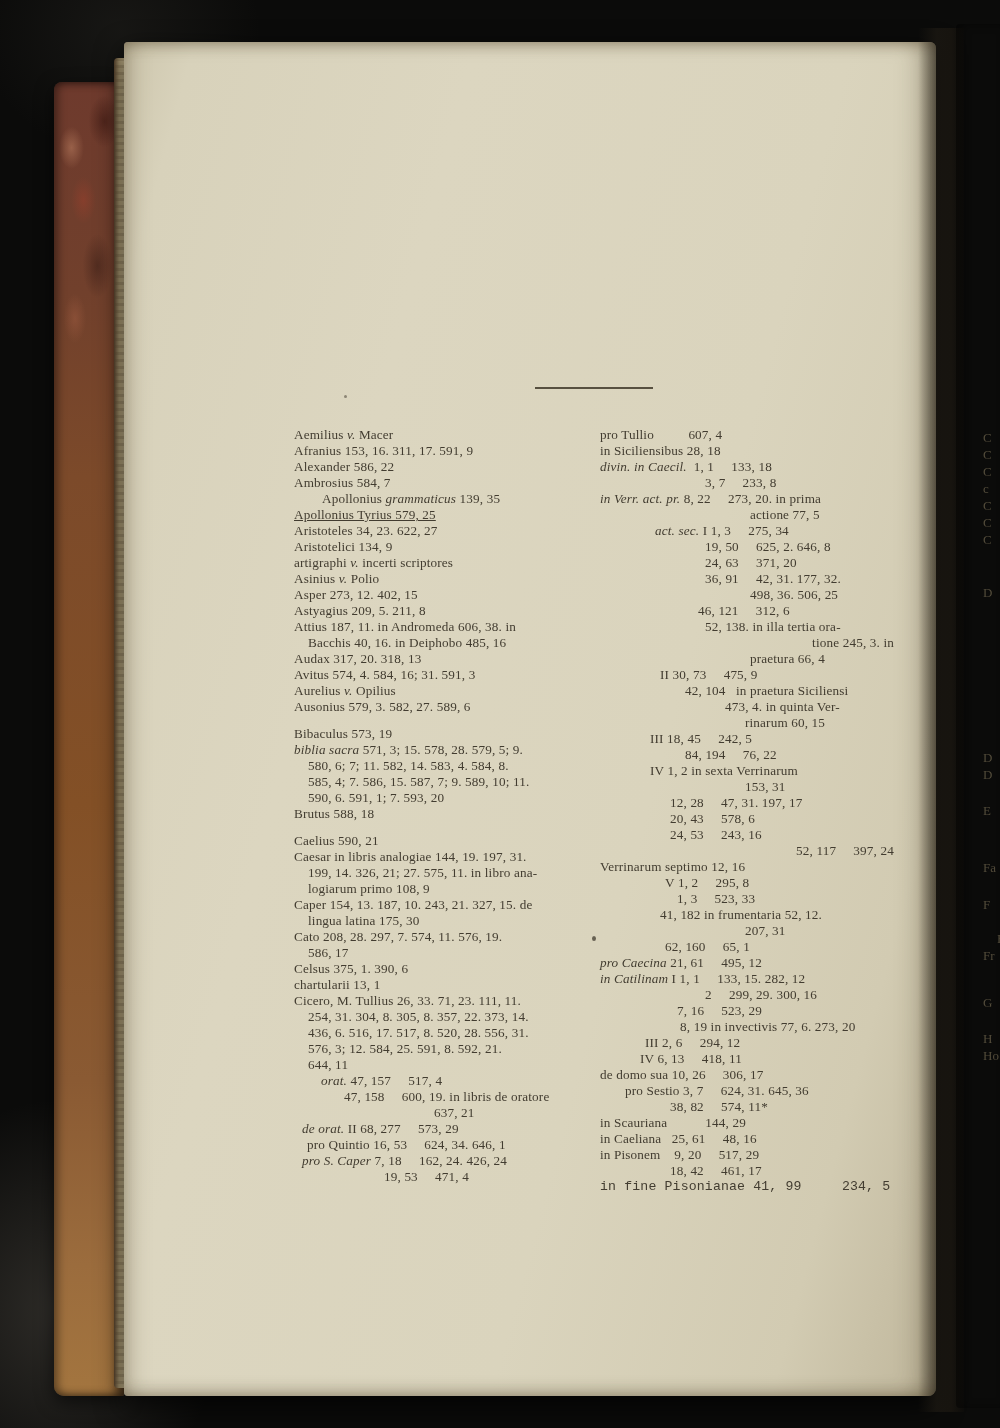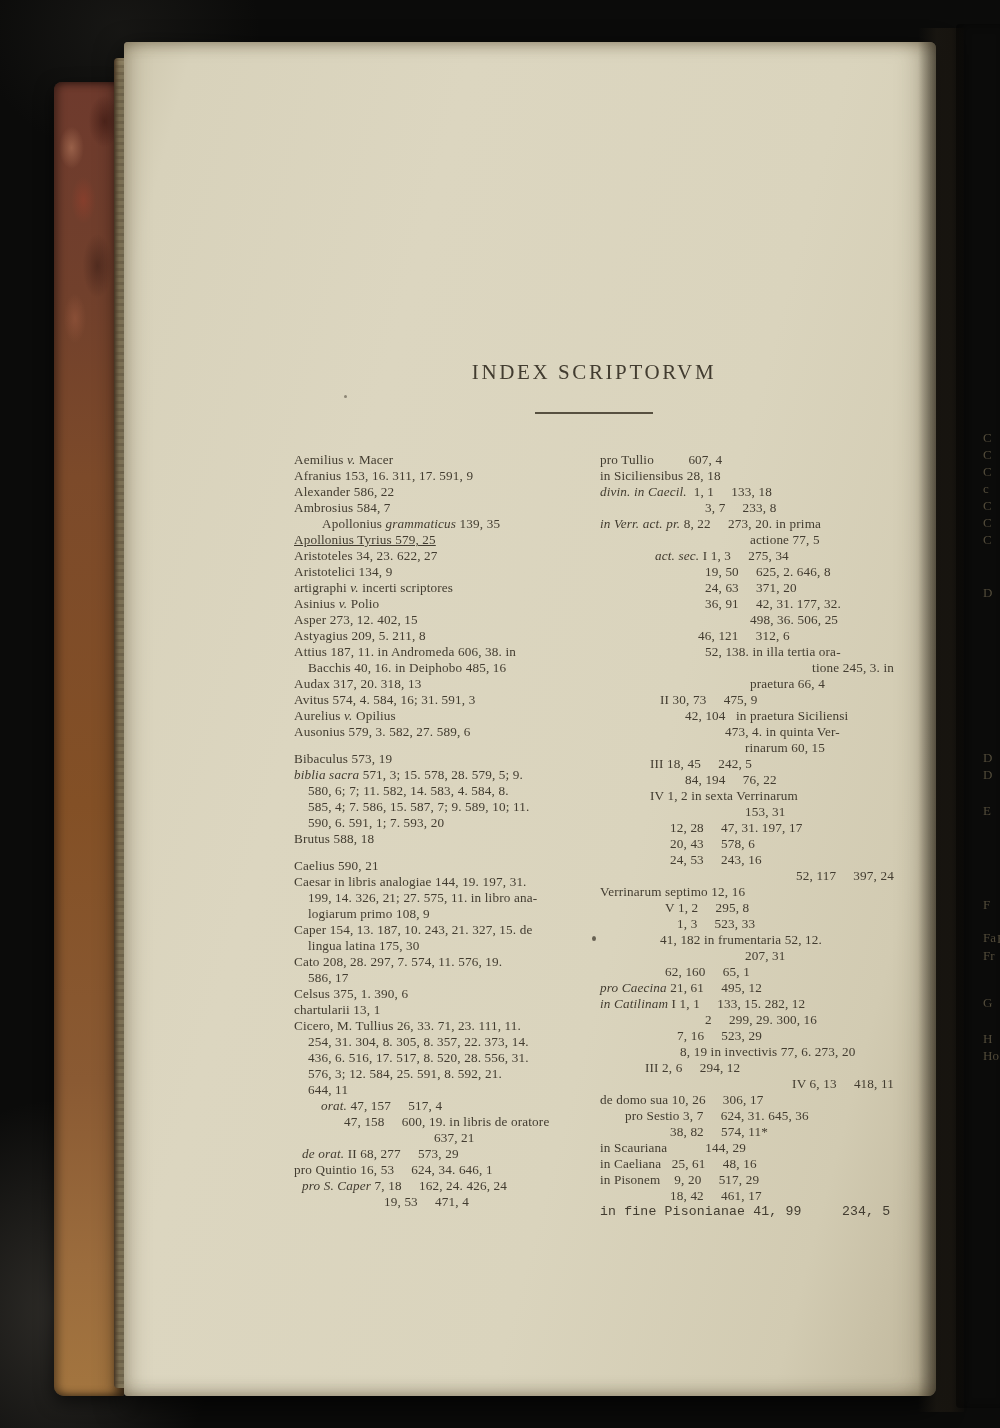--- a/index.html
+++ b/index.html
@@ -96,21 +96,20 @@
 <body>
 
 <div class="scene">
   <div class="book-edge"></div>
   <div class="page-stack"></div>
 
   <div class="page">
     <div class="speck s1"></div>
     <div class="speck s2"></div>
     <div class="content">
-      <h1 class="title">INDEX SCRIPTORVM</h1>
       <div class="rule"></div>
       <div class="columns">
         <div class="col">
             <div class="line" style="padding-left: 0px;"><span>Aemilius </span><span class="it">v.</span><span> Macer</span></div>
             <div class="line" style="padding-left: 0px;"><span>Afranius 153, 16. 311, 17. 591, 9</span></div>
             <div class="line" style="padding-left: 0px;"><span>Alexander 586, 22</span></div>
             <div class="line" style="padding-left: 0px;"><span>Ambrosius 584, 7</span></div>
             <div class="line" style="padding-left: 0px; margin-left: 28px;"><span>Apollonius </span><span class="it">grammaticus</span><span> 139, 35</span></div>
             <div class="line" style="padding-left: 0px; text-decoration: underline;"><span>Apollonius Tyrius 579, 25</span></div>
             <div class="line" style="padding-left: 0px;"><span>Aristoteles 34, 23. 622, 27</span></div>
@@ -145,21 +144,21 @@
             <div class="line" style="padding-left: 0px;"><span>chartularii 13, 1</span></div>
             <div class="line" style="padding-left: 0px;"><span>Cicero, M. Tullius 26, 33. 71, 23. 111, 11.</span></div>
             <div class="line" style="padding-left: 14px;"><span>254, 31. 304, 8. 305, 8. 357, 22. 373, 14.</span></div>
             <div class="line" style="padding-left: 14px;"><span>436, 6. 516, 17. 517, 8. 520, 28. 556, 31.</span></div>
             <div class="line" style="padding-left: 14px;"><span>576, 3; 12. 584, 25. 591, 8. 592, 21.</span></div>
             <div class="line" style="padding-left: 14px;"><span>644, 11</span></div>
             <div class="line" style="padding-left: 27px;"><span class="it">orat.</span><span> 47, 157     517, 4</span></div>
             <div class="line" style="padding-left: 50px;"><span>47, 158     600, 19. in libris de oratore</span></div>
             <div class="line" style="padding-left: 140px;"><span>637, 21</span></div>
             <div class="line" style="padding-left: 8px;"><span class="it">de orat.</span><span> II 68, 277     573, 29</span></div>
-            <div class="line" style="padding-left: 0px;"><span>pro Quintio 16, 53     624, 34. 646, 1</span></div>
+            <div class="line" style="padding-left: 0px; margin-left: 13px;"><span>pro Quintio 16, 53     624, 34. 646, 1</span></div>
             <div class="line" style="padding-left: 8px;"><span class="it">pro S. Caper</span><span> 7, 18     162, 24. 426, 24</span></div>
             <div class="line" style="padding-left: 90px;"><span>19, 53     471, 4</span></div>
           </div>
         <div class="col">
             <div class="line" style="padding-left: 0px;"><span>pro Tullio          607, 4</span></div>
             <div class="line" style="padding-left: 0px;"><span>in Siciliensibus 28, 18</span></div>
             <div class="line" style="padding-left: 0px;"><span class="it">divin. in Caecil.</span><span>  1, 1     133, 18</span></div>
             <div class="line" style="padding-left: 105px;"><span>3, 7     233, 8</span></div>
             <div class="line" style="padding-left: 0px;"><span class="it">in Verr. act. pr.</span><span> 8, 22     273, 20. in prima</span></div>
             <div class="line" style="padding-left: 150px;"><span>actione 77, 5</span></div>
@@ -189,21 +188,21 @@
             <div class="line" style="padding-left: 77px;"><span>1, 3     523, 33</span></div>
             <div class="line" style="padding-left: 60px;"><span>41, 182 in frumentaria 52, 12.</span></div>
             <div class="line" style="padding-left: 145px;"><span>207, 31</span></div>
             <div class="line" style="padding-left: 65px;"><span>62, 160     65, 1</span></div>
             <div class="line" style="padding-left: 0px;"><span class="it">pro Caecina</span><span> 21, 61     495, 12</span></div>
             <div class="line" style="padding-left: 0px;"><span class="it">in Catilinam</span><span> I 1, 1     133, 15. 282, 12</span></div>
             <div class="line" style="padding-left: 105px;"><span>2     299, 29. 300, 16</span></div>
             <div class="line" style="padding-left: 77px;"><span>7, 16     523, 29</span></div>
             <div class="line" style="padding-left: 80px;"><span>8, 19 in invectivis 77, 6. 273, 20</span></div>
             <div class="line" style="padding-left: 45px;"><span>III 2, 6     294, 12</span></div>
-            <div class="line" style="padding-left: 40px; text-align: right;"><span>IV 6, 13     418, 11</span></div>
+            <div class="line" style="padding-left: 40px;"><span>IV 6, 13     418, 11</span></div>
             <div class="line" style="padding-left: 0px;"><span>de domo sua 10, 26     306, 17</span></div>
             <div class="line" style="padding-left: 25px;"><span>pro Sestio 3, 7     624, 31. 645, 36</span></div>
             <div class="line" style="padding-left: 70px;"><span>38, 82     574, 11*</span></div>
             <div class="line" style="padding-left: 0px;"><span>in Scauriana           144, 29</span></div>
             <div class="line" style="padding-left: 0px;"><span>in Caeliana   25, 61     48, 16</span></div>
             <div class="line" style="padding-left: 0px;"><span>in Pisonem    9, 20     517, 29</span></div>
             <div class="line" style="padding-left: 70px;"><span>18, 42     461, 17</span></div>
             <div class="line" style="padding-left: 0px; font-family: Liberation Mono, monospace;"><span>in fine Pisonianae 41, 99     234, 5</span></div>
           </div>
       </div>
@@ -218,20 +217,20 @@
       <span class="frag" style="top: 464px;">C</span>
       <span class="frag" style="top: 481px;">c</span>
       <span class="frag" style="top: 498px;">C</span>
       <span class="frag" style="top: 515px;">C</span>
       <span class="frag" style="top: 532px;">C</span>
       <span class="frag" style="top: 585px;">D</span>
       <span class="frag" style="top: 750px;">D</span>
       <span class="frag" style="top: 767px;">D</span>
       <span class="frag" style="top: 803px;">E</span>
       <span class="frag" style="top: 897px;">F</span>
-      <span class="frag" style="top: 930px;">Fa</span>
+      <span class="frag" style="top: 860px;">Fa</span>
       <span class="frag" style="top: 931px; margin-left: 14px;">Fo</span>
       <span class="frag" style="top: 948px;">Fr</span>
       <span class="frag" style="top: 995px;">G</span>
       <span class="frag" style="top: 1031px;">H</span>
       <span class="frag" style="top: 1048px;">Ho</span>
     </div>
 </div>
 
 </body></html>

